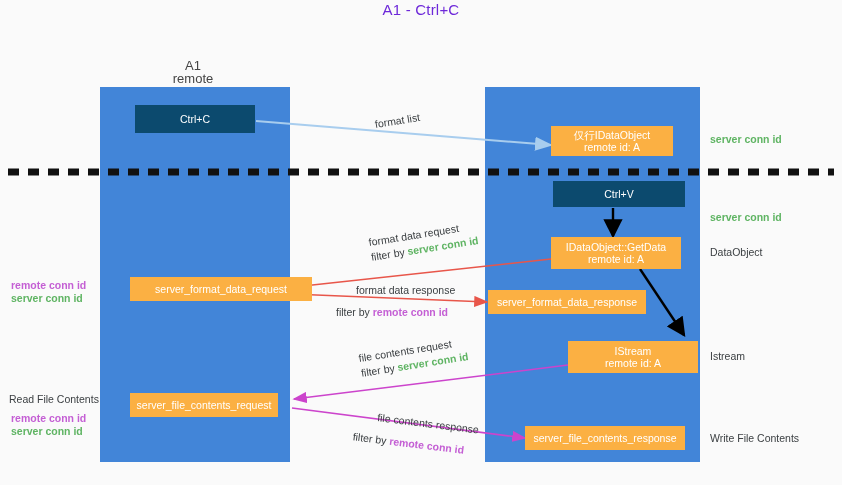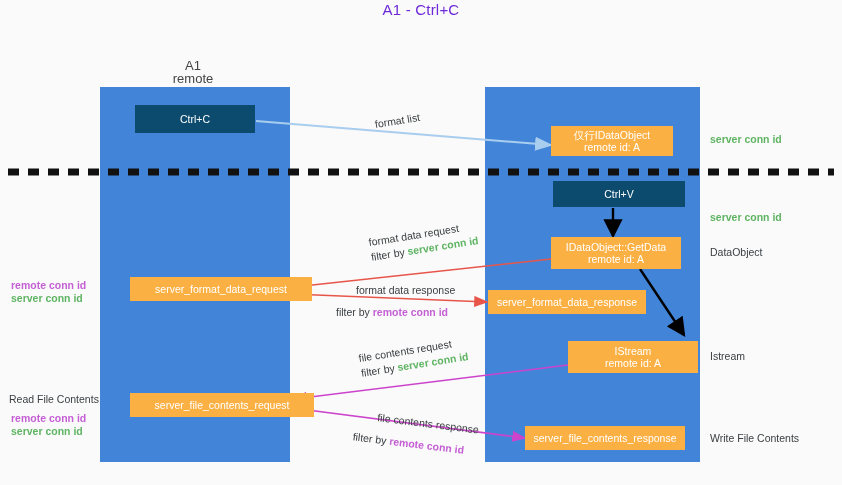--- a/index.html
+++ b/index.html
@@ -100,21 +100,21 @@
   </svg>
 
   <div class="abs box green" style="left:135px;top:105px;width:120px;height:28px;">
     <span>Ctrl+C</span>
   </div>
 
   <div class="abs box orange" style="left:130px;top:277px;width:182px;height:24px;">
     <span>server_format_data_request</span>
   </div>
 
-  <div class="abs box orange" style="left:130px;top:393px;width:184px;height:24px;">
+  <div class="abs box orange" style="left:130px;top:393px;width:148px;height:24px;">
     <span>server_file_contents_request</span>
   </div>
 
   <div class="abs box orange" style="left:551px;top:126px;width:122px;height:30px;flex-direction:column;">
     <span>仅行IDataObject</span>
     <span>remote id: A</span>
   </div>
 
   <div class="abs box green" style="left:553px;top:181px;width:132px;height:26px;align-items:center;">
     <span>Ctrl+V</span>

